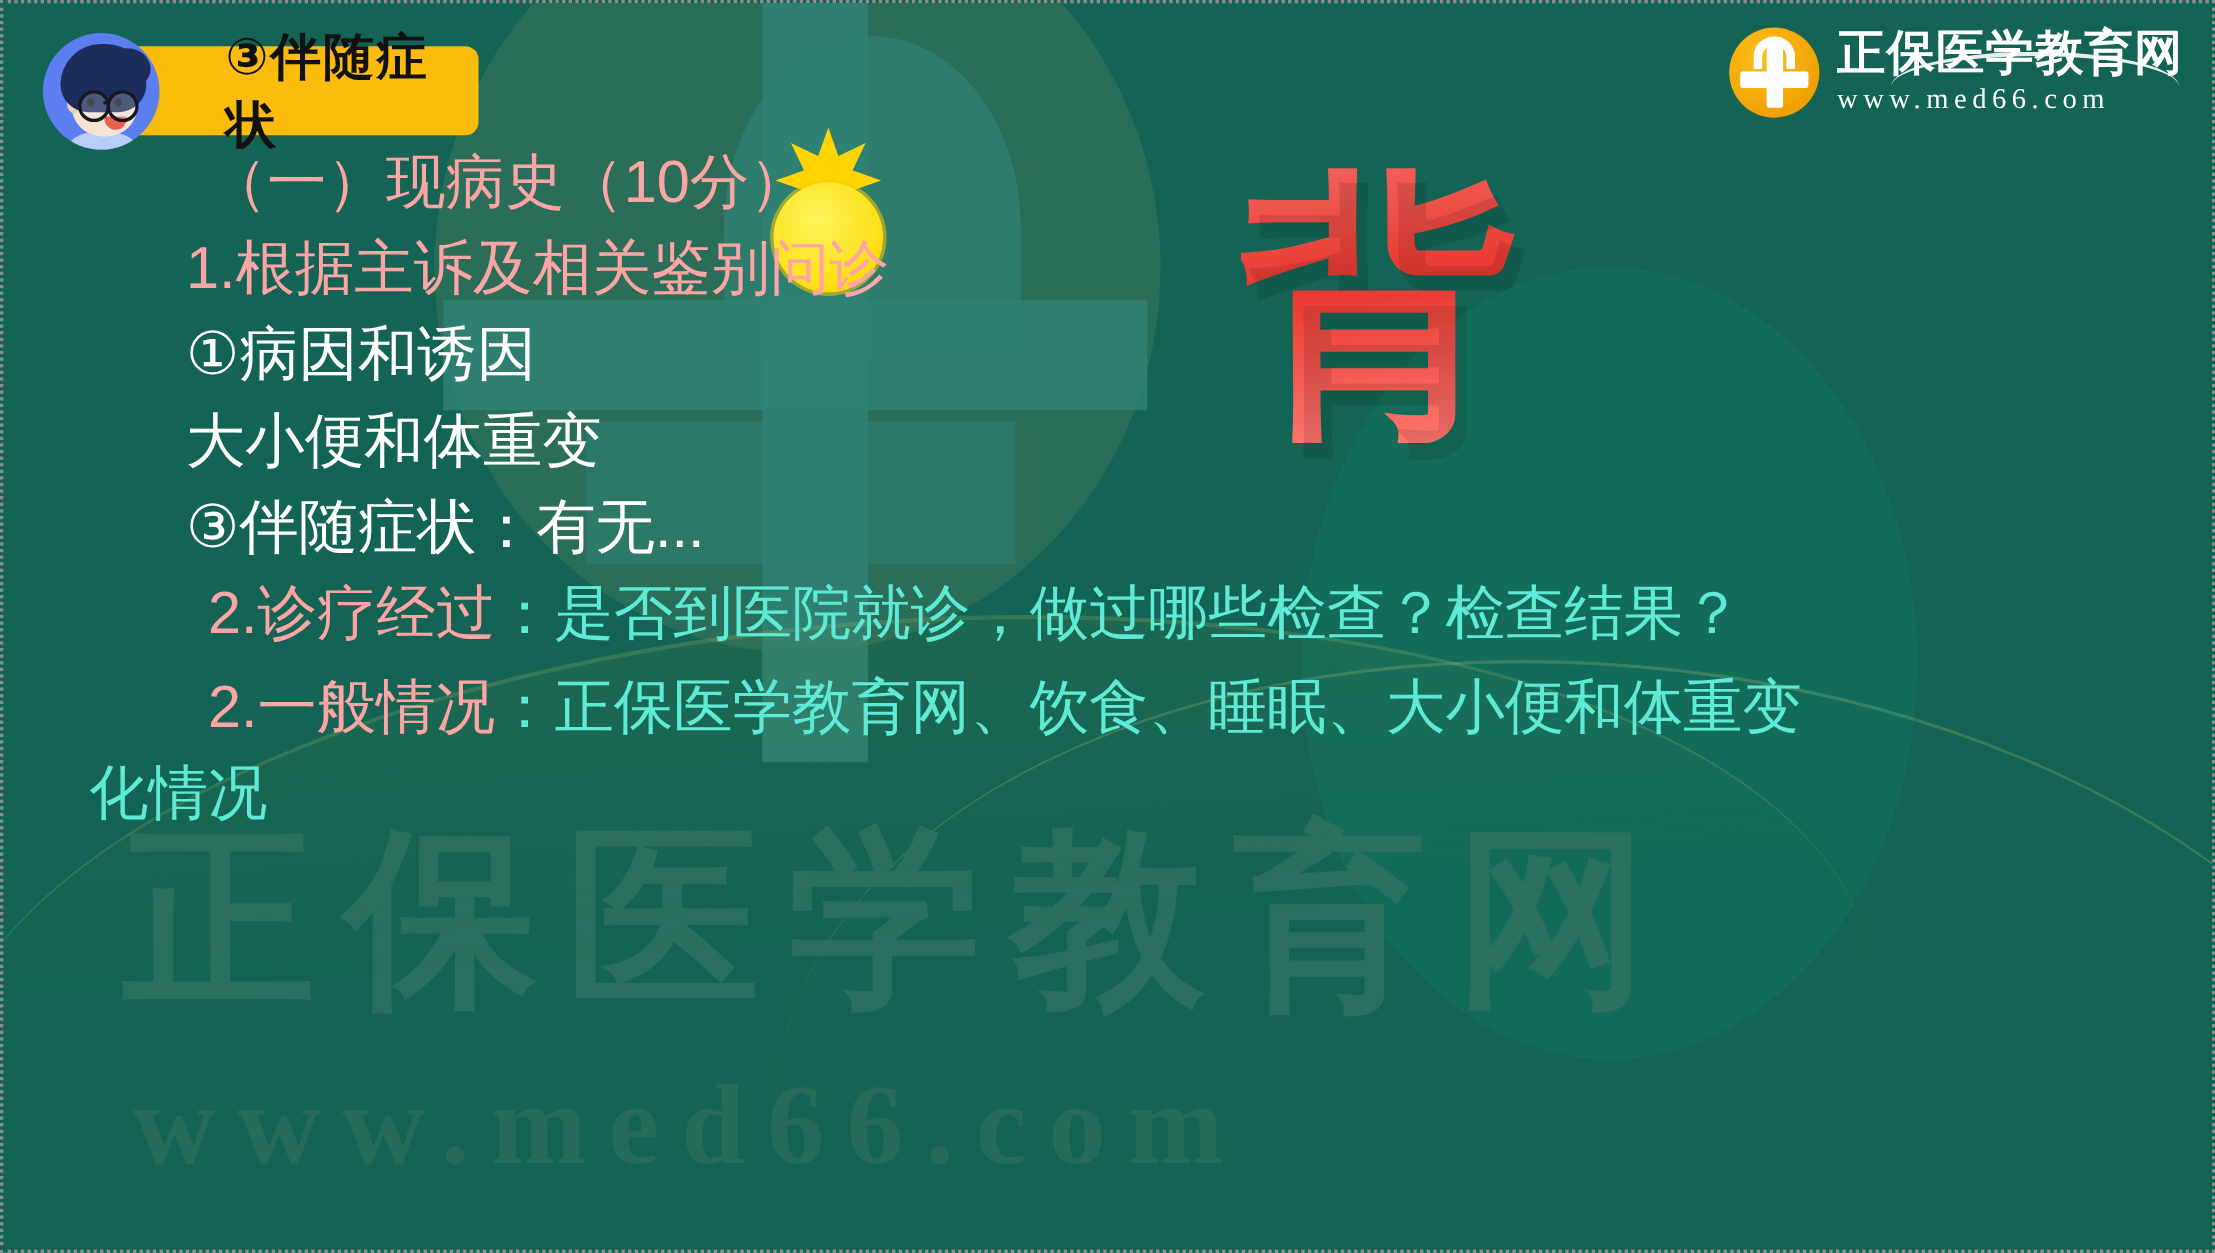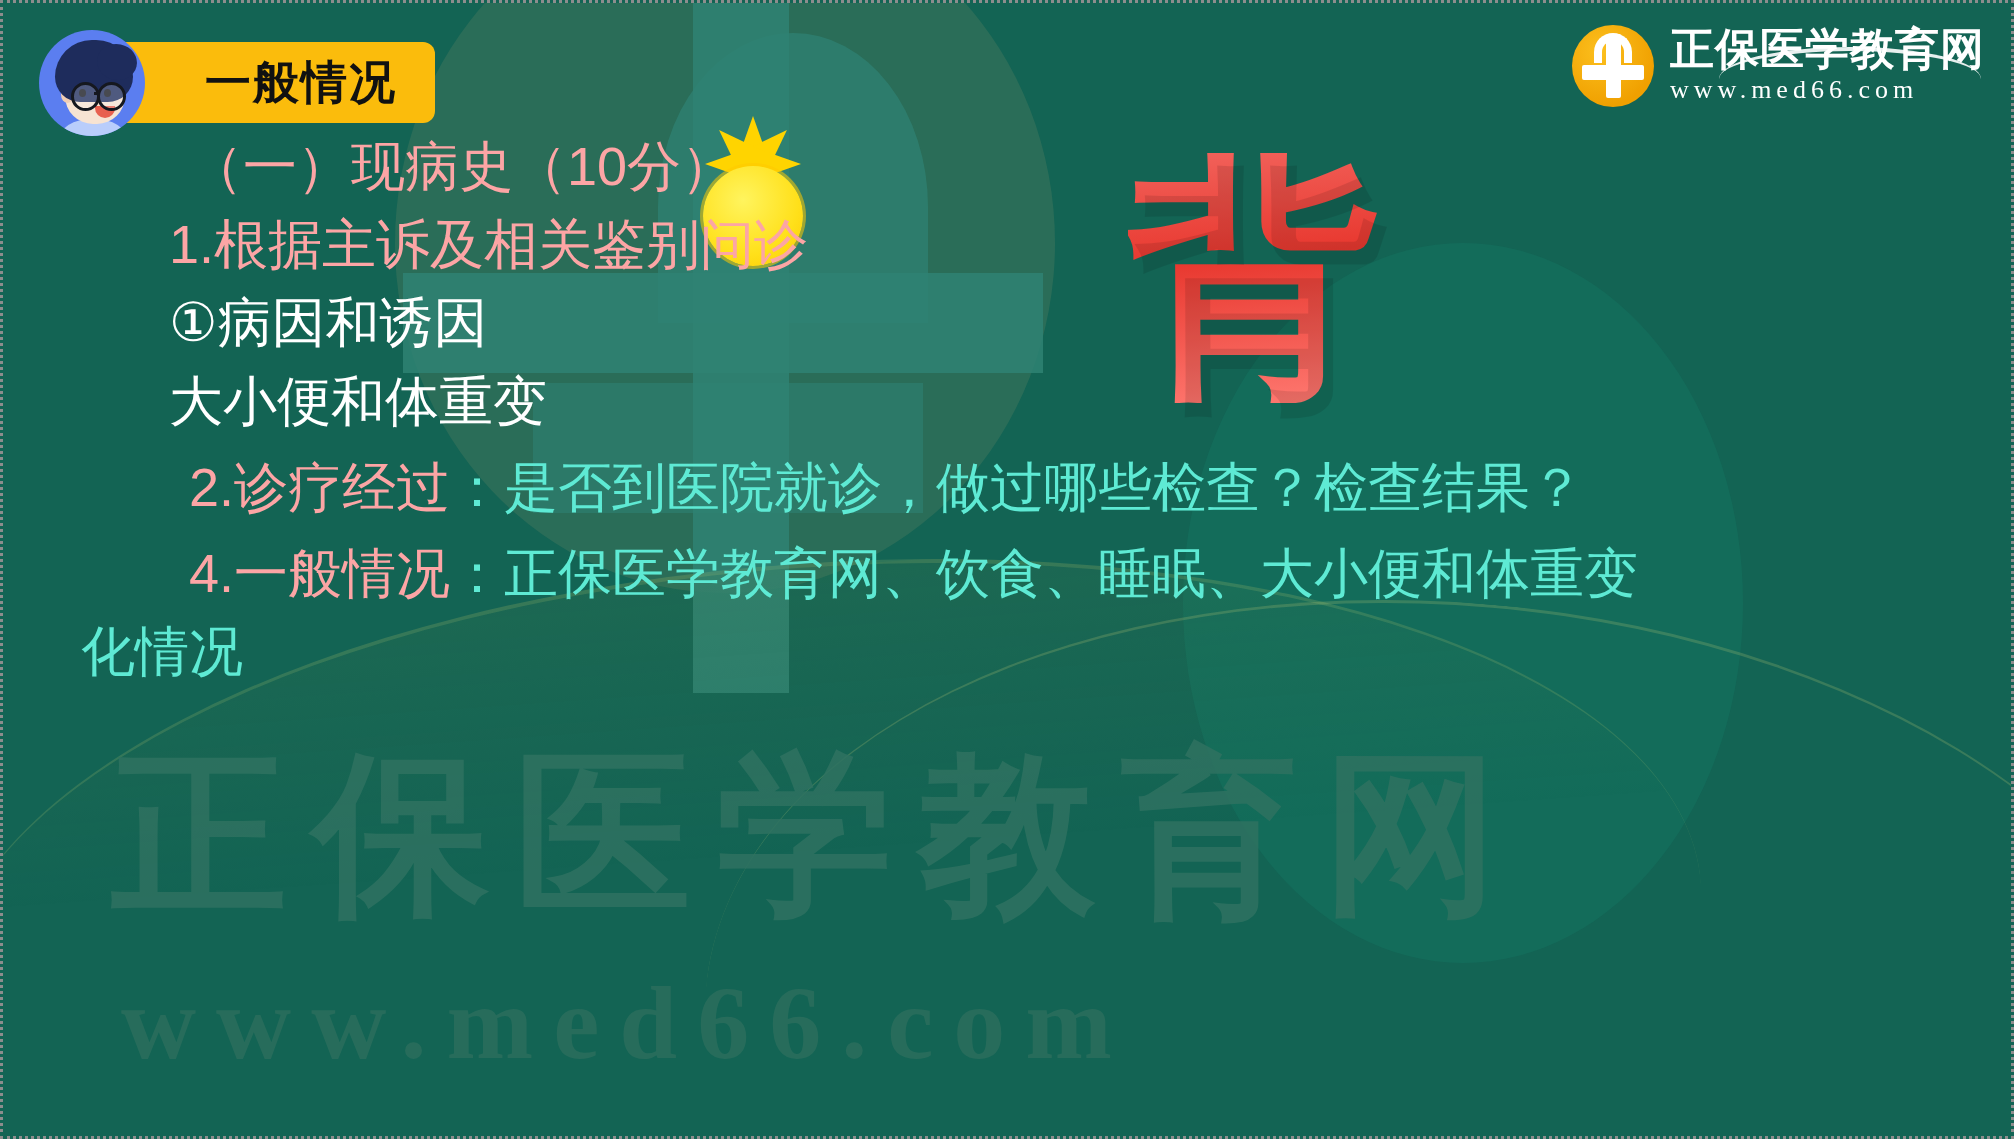--- a/index.html
+++ b/index.html
@@ -287,21 +287,21 @@
     <div class="ray" style="transform:translate(-17px,-100px) rotate(180deg);"></div>
     <div class="ray" style="transform:translate(-17px,-100px) rotate(225deg);"></div>
     <div class="ray" style="transform:translate(-17px,-100px) rotate(270deg);"></div>
     <div class="ray" style="transform:translate(-17px,-100px) rotate(315deg);"></div>
     <div class="sun-core"></div>
   </div>
 
   <div class="bei">背</div>
 
   <div class="banner">
-    <span class="banner-label">一般情况</span>
+    <span class="banner-label">③伴随症状</span>
   </div>
   <div class="avatar">
     <div class="av-body"></div>
     <div class="av-face"></div>
     <div class="av-ear"></div>
     <div class="av-hair"></div>
     <div class="av-hair2"></div>
     <div class="av-mouth"></div>
     <div class="av-eye l"></div>
     <div class="av-eye r"></div>
@@ -325,26 +325,27 @@
 
   <div class="content">
     <div class="line ind1 t-yellow">（一）现病史（10分）</div>
     <div class="gap-sm"></div>
     <div class="line ind2 t-yellow">1.根据主诉及相关鉴别问诊</div>
     <div class="gap-sm"></div>
     <div class="line ind2 t-cream">①病因和诱因</div>
     <div class="gap-sm"></div>
     <div class="line ind2 t-cream">大小便和体重变</div>
     <div class="gap-sm"></div>
+    <div class="line ind2 t-cream">③伴随症状：有无...</div>
     <div class="gap-sm"></div>
     <div class="line ind1">
       <span class="t-yellow">2.诊疗经过</span><span class="t-white">：是否到医院就诊，做过哪些检查？检查结果？</span>
     </div>
     <div class="gap-sm"></div>
     <div class="gap-sm"></div>
     <div class="line ind1">
-      <span class="t-yellow">4.一般情况</span><span class="t-white">：正保医学教育网、饮食、睡眠、大小便和体重变</span>
+      <span class="t-yellow">2.一般情况</span><span class="t-white">：正保医学教育网、饮食、睡眠、大小便和体重变</span>
     </div>
     <div class="gap-sm"></div>
     <div class="line ind0 t-white">化情况</div>
   </div>
 
 </div>
 
 </body></html>

